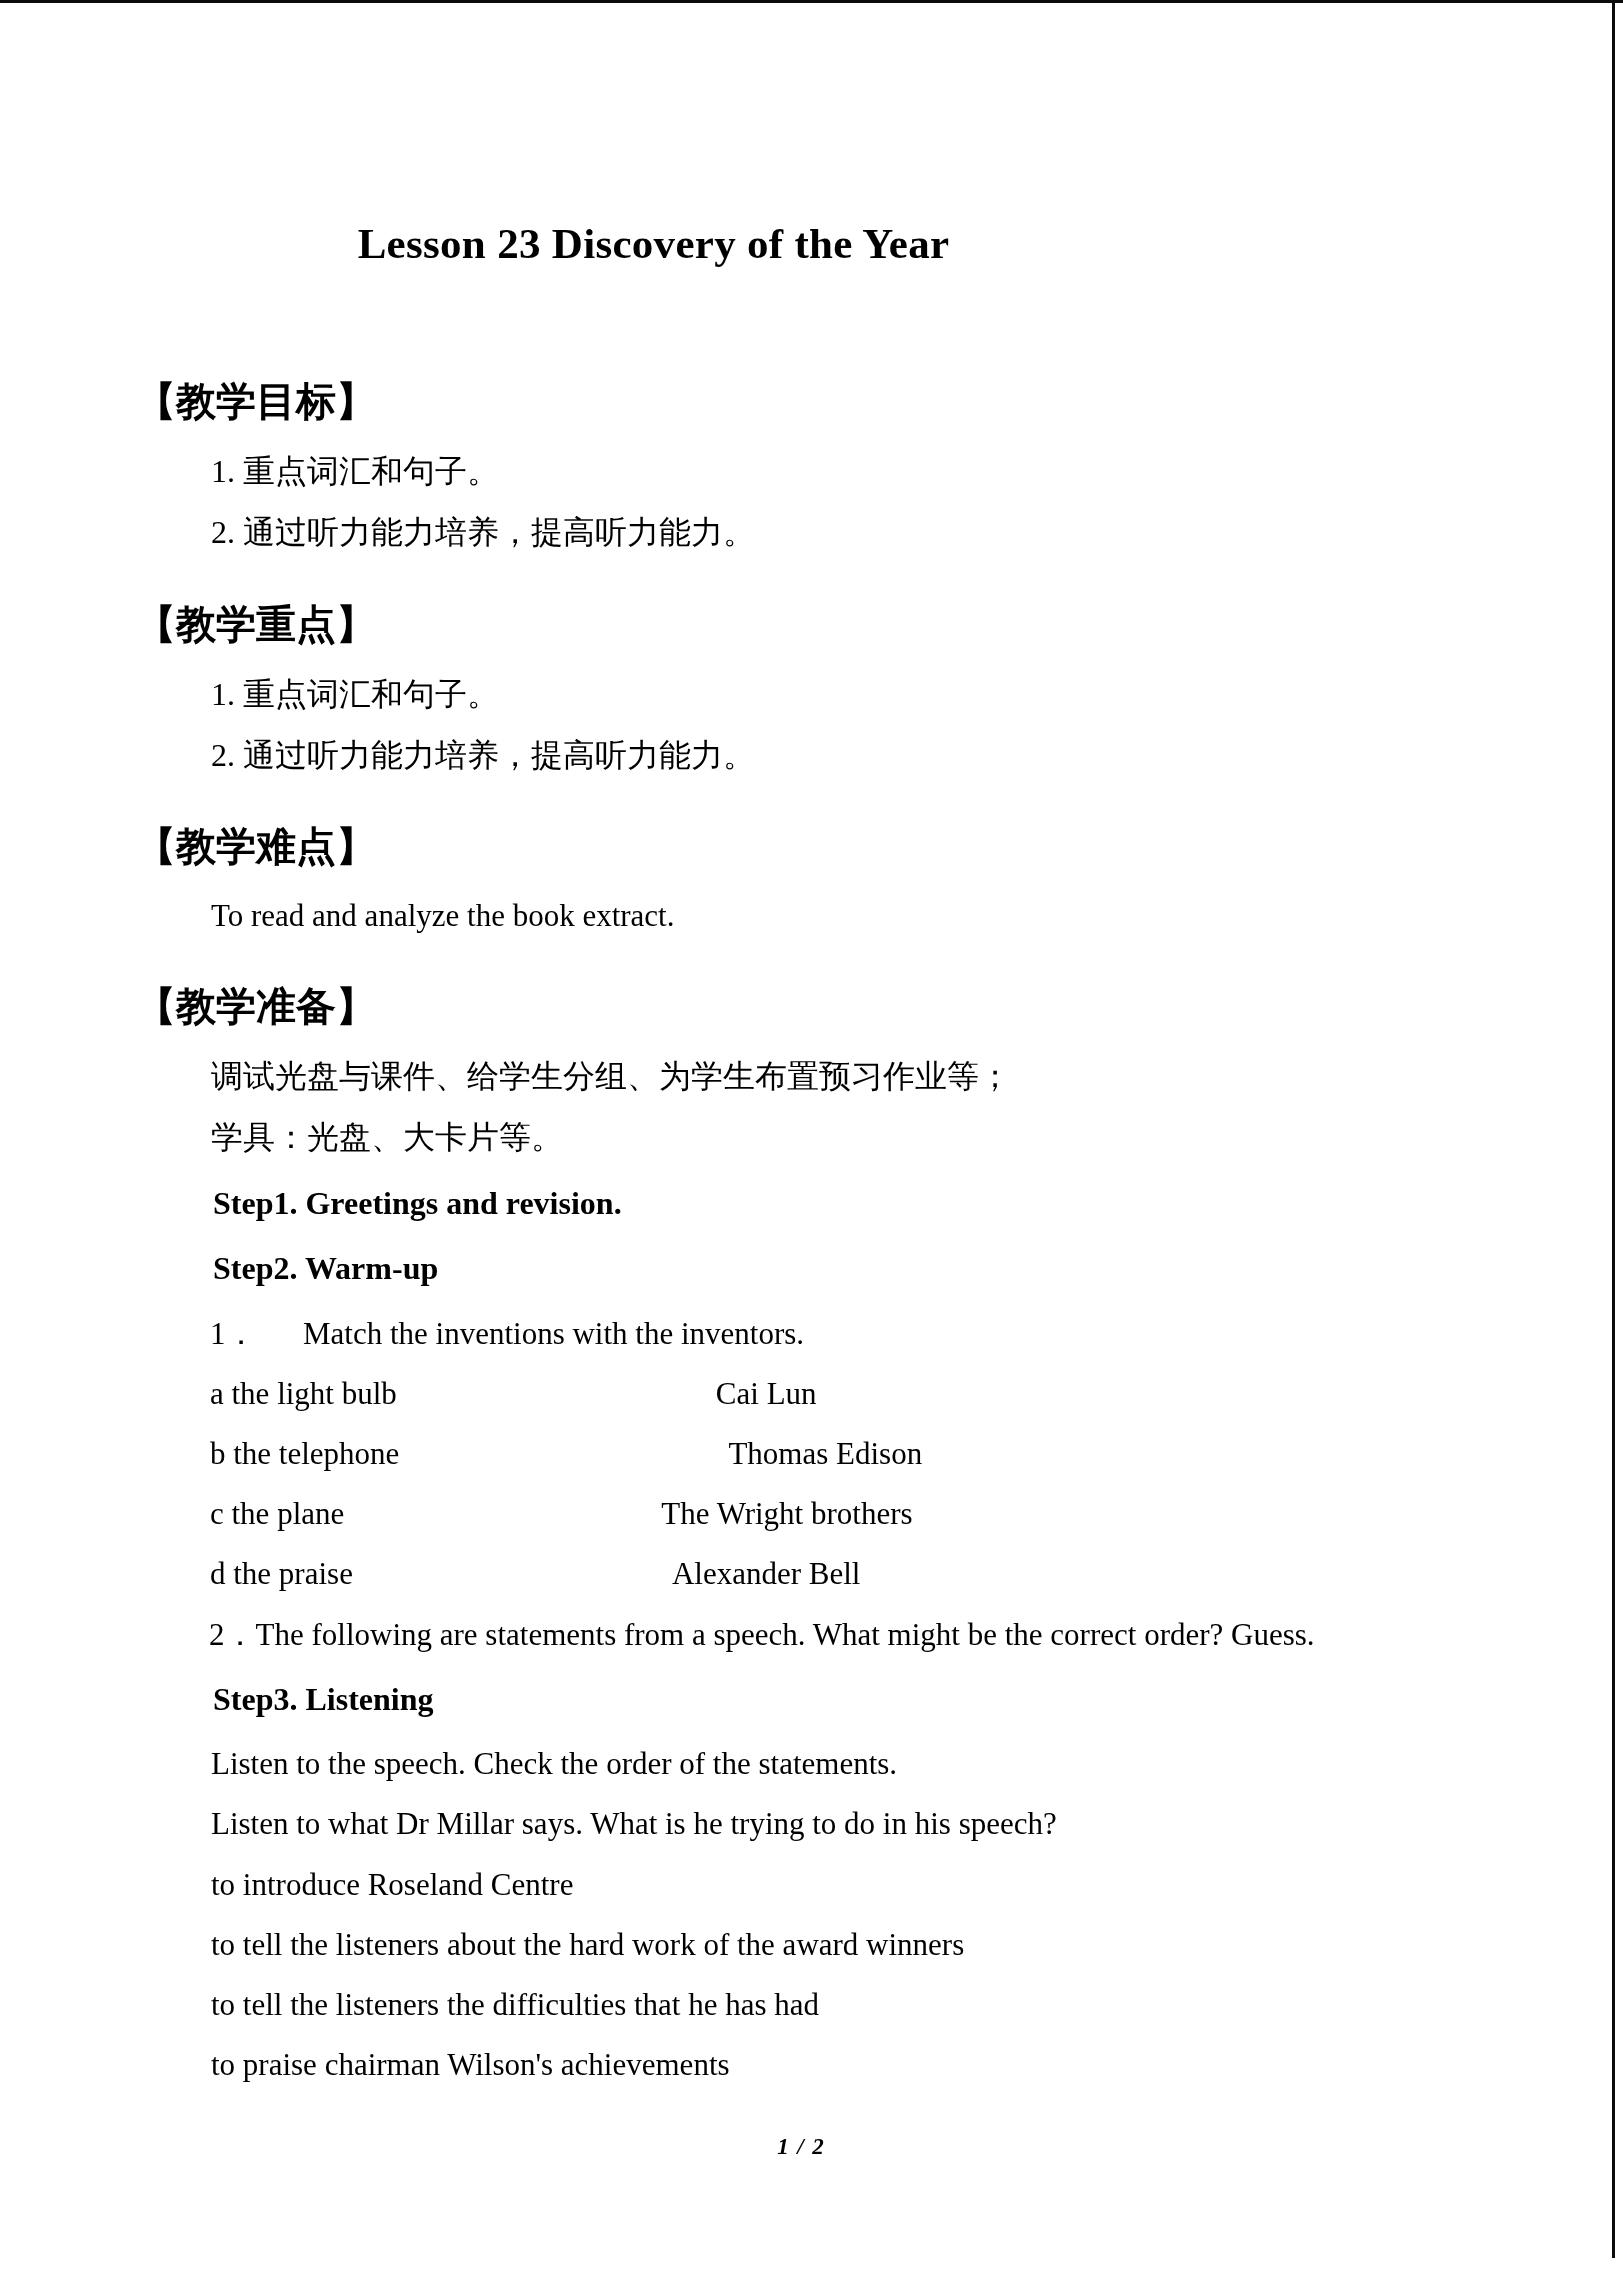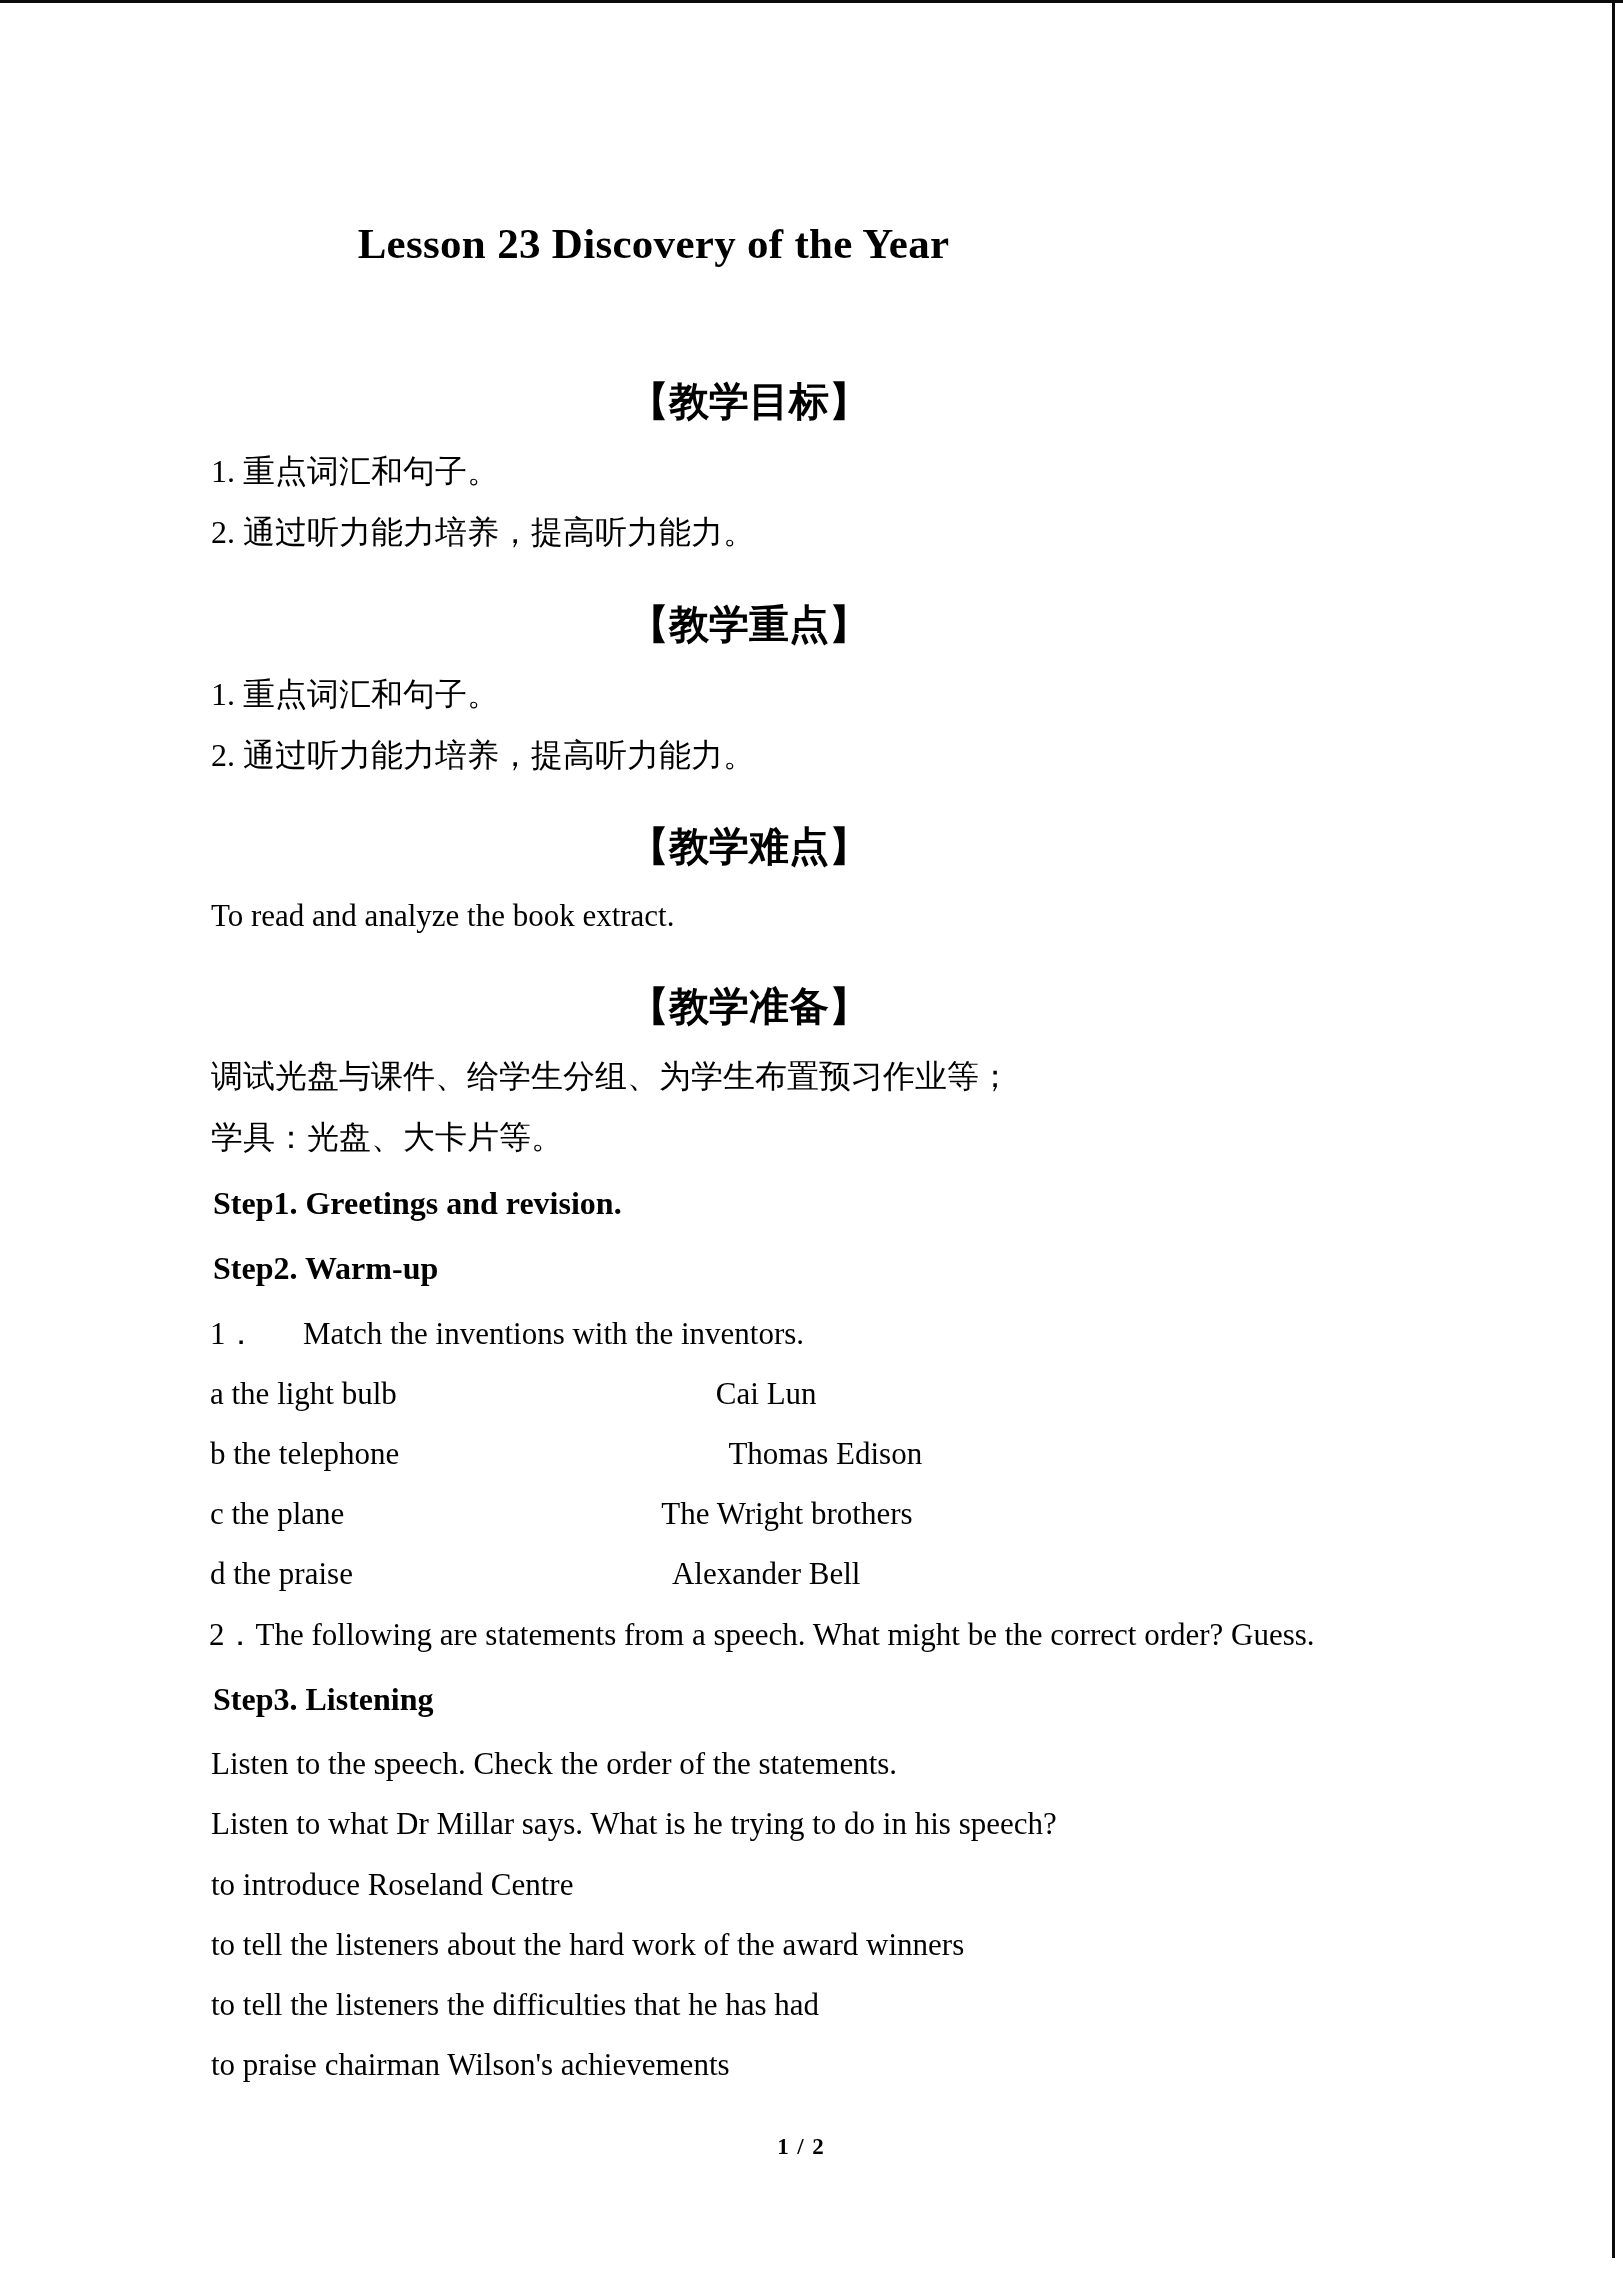--- a/index.html
+++ b/index.html
@@ -52,21 +52,20 @@
     padding-top: 218px;
     padding-right: 55px;
   }
 
   .section-heading {
     font-weight: bold;
     font-size: 40px;
     line-height: 1.18;
     margin: 0;
     padding-left: 136px;
-    text-align: center;
   }
   .h-goals   { padding-top: 108px; }
   .h-key     { padding-top: 49px; }
   .h-diff    { padding-top: 48px; }
   .h-prep    { padding-top: 49px; }
   .h-proc    { padding-top: 48px; }
 
   .body-line {
     font-size: 31px;
     line-height: 1.2;
@@ -140,20 +139,21 @@
     position: absolute;
     left: 0;
     top: 2134px;
     width: 1623px;
     text-align: center;
     font-weight: bold;
     font-size: 23px;
     letter-spacing: 1.4px;
     padding-right: 20.5px;
     box-sizing: border-box;
+    font-style: italic;
   }
 </style>
 </head>
 <body>
 
 <div class="page">
 
   <div class="rule-top"></div>
   <div class="rule-right"></div>
 

